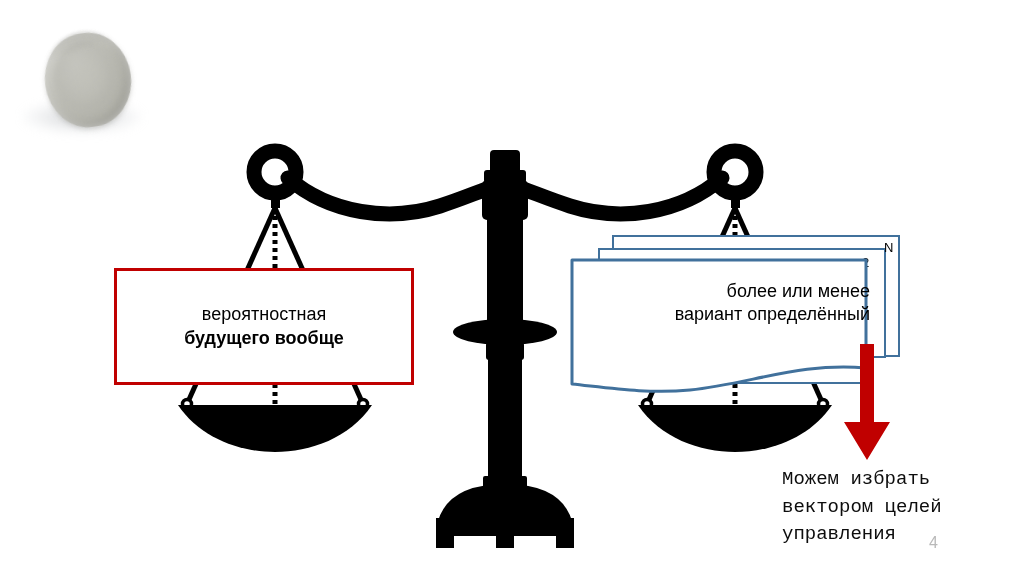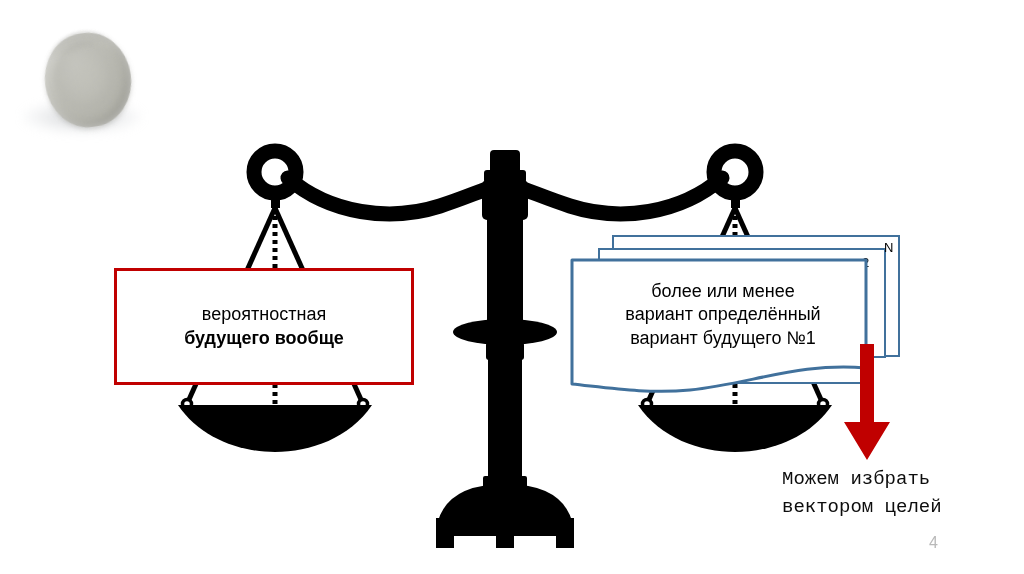--- a/index.html
+++ b/index.html
@@ -168,21 +168,21 @@
     left: 570px;
     top: 258px;
     width: 306px;
     height: 136px;
   }
   #front-card-text {
     position: absolute;
     left: 576px;
     top: 280px;
     width: 294px;
-    text-align: center;
+    text-align: right;
   }
   #front-card-text .ln {
     font-size: 18px;
     line-height: 1.30;
     color: #000000;
     white-space: nowrap;
   }
 
   
   #red-arrow {
@@ -306,27 +306,27 @@
   <div class="card-label" id="label-2">2</div>
   <div class="card-label" id="label-1">1</div>
 
   <svg id="front-card" viewBox="0 0 306 136">
     <path d="M2 2 L 296 2 L 296 110 C 230 104, 180 126, 120 132 C 78 136, 40 130, 2 126 Z" fill="#ffffff" stroke="#41719C" stroke-width="3" stroke-linejoin="round"></path>
   </svg>
 
   <div id="front-card-text">
     <div class="ln">более или менее</div>
     <div class="ln">вариант определённый</div>
-    <div class="ln">вариант будущего №1</div>
   </div>
 
   <svg id="red-arrow" viewBox="0 0 54 116">
     <path d="M20 0 L 34 0 L 34 78 L 50 78 L 27 116 L 4 78 L 20 78 Z" fill="#C00000"></path>
   </svg>
 
   <div id="caption">
     <div class="ln">Можем избрать</div>
     <div class="ln">вектором целей</div>
+    <div class="ln">управления</div>
   </div>
 
   <div id="slide-number">4</div>
 
 </div>
 
 </body></html>

